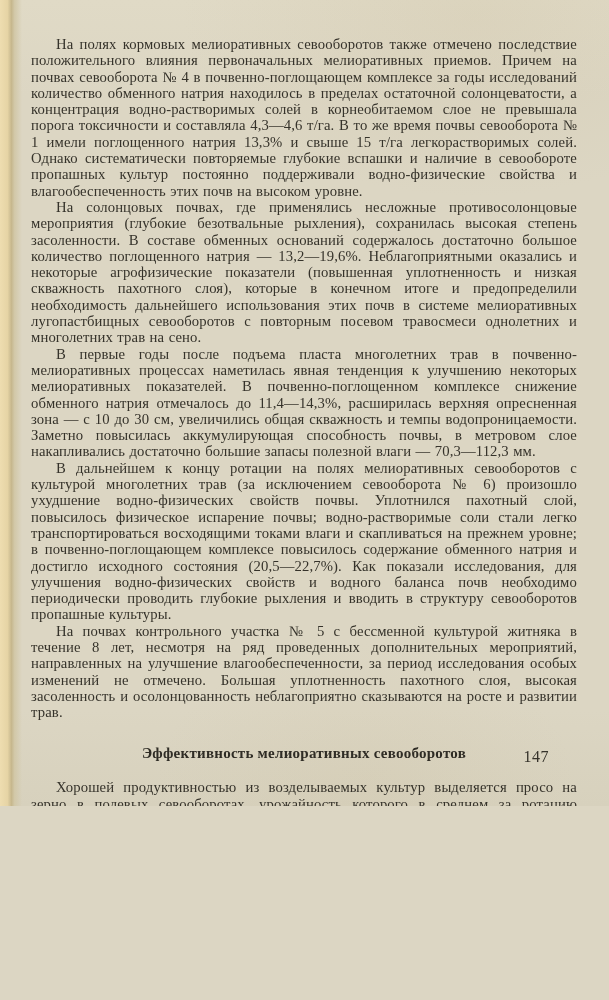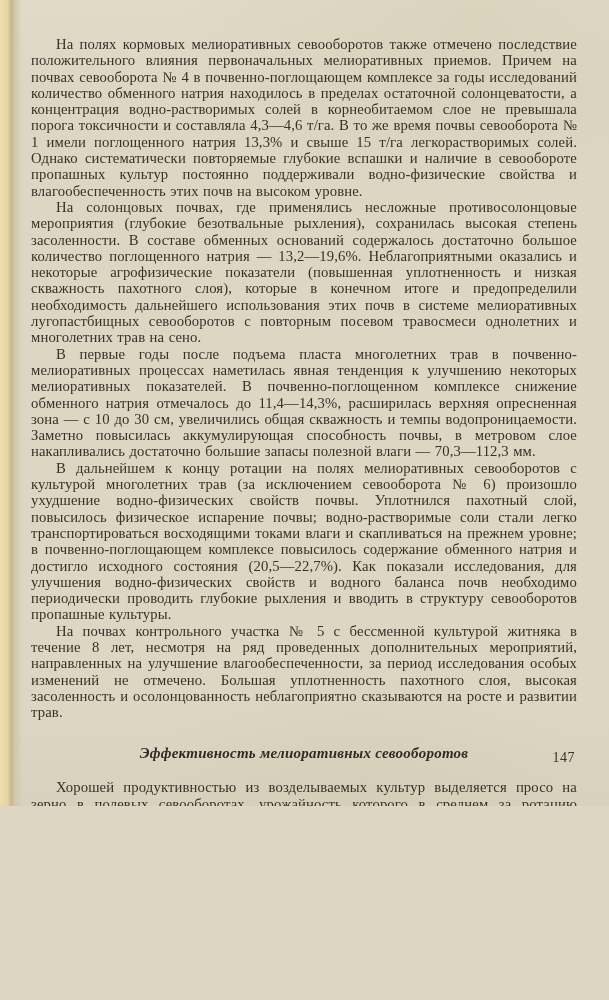--- a/index.html
+++ b/index.html
@@ -50,26 +50,25 @@
   }
   h2.section-heading{
     font-size:15px;
     line-height:18px;
     font-weight:bold;
     text-align:center;
     letter-spacing:0.25px;
     margin:24px 0 17px 0;
     color:#2f2c25;
     text-indent:0;
-    font-style:italic;
   }
   .pagenum{
     position:absolute;
-    right:34px;bottom:40px;
-    font-size:14px;
+    right:60px;bottom:40px;
+    font-size:16px;
     color:var(--ink);
     letter-spacing:0.5px;
   }
 </style>
 </head>
 <body>
 
 <div class="page">
   <div class="spine"></div>
 

